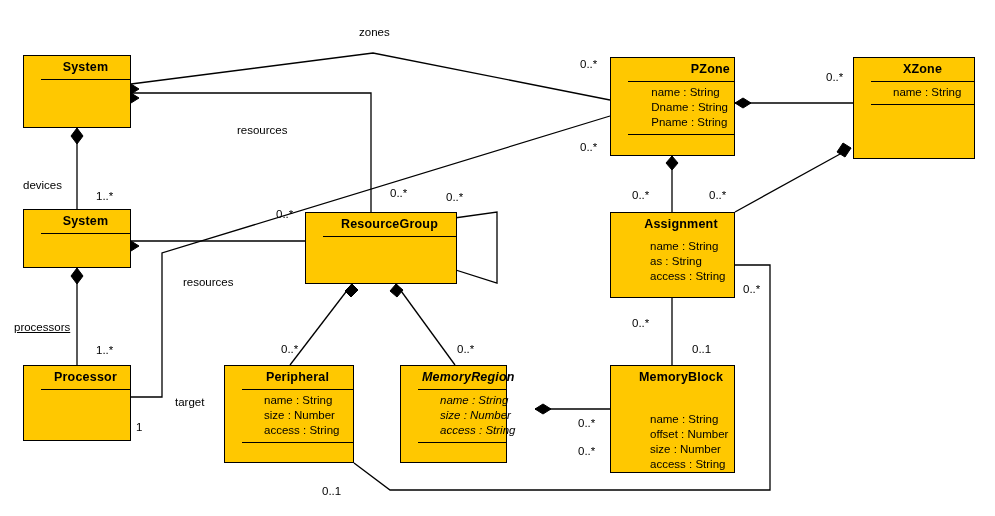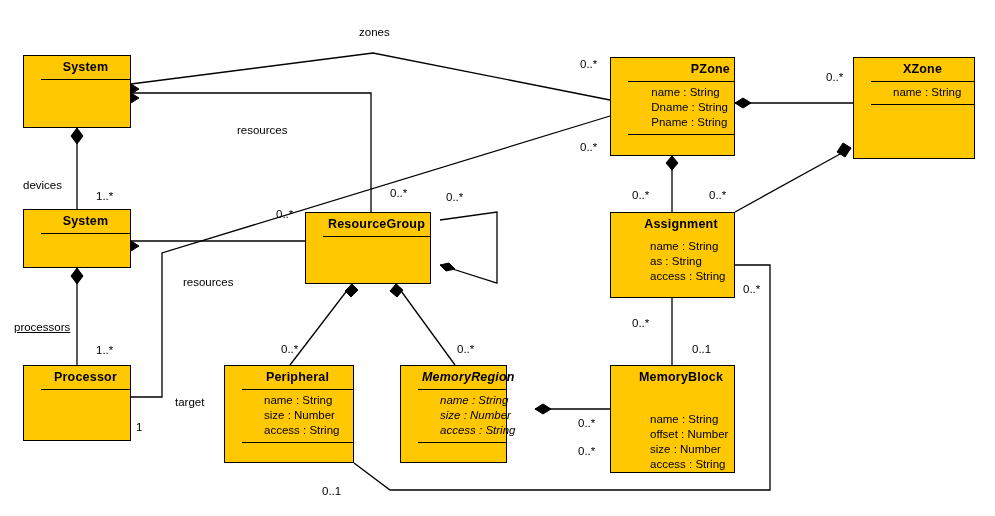--- a/index.html
+++ b/index.html
@@ -154,21 +154,21 @@
       <div class="uml-sep"></div>
       <div class="uml-body-fill"></div>
     </div>
 
     <div class="uml-class" style="left:23px; top:365px; width:108px; height:76px;">
       <div class="uml-name">Processor</div>
       <div class="uml-sep"></div>
       <div class="uml-body-fill"></div>
     </div>
 
-    <div class="uml-class" style="left:305px; top:212px; width:126px; height:72px;">
+    <div class="uml-class" style="left:305px; top:212px; width:152px; height:72px;">
       <div class="uml-name">ResourceGroup</div>
       <div class="uml-sep"></div>
       <div class="uml-body-fill"></div>
     </div>
 
     <div class="uml-class" style="left:610px; top:57px; width:125px; height:99px;align-items:flex-end;">
       <div class="uml-name">PZone</div>
       <div class="uml-sep"></div>
       <div class="uml-attrs">
         <div class="uml-attr">name : String</div>

